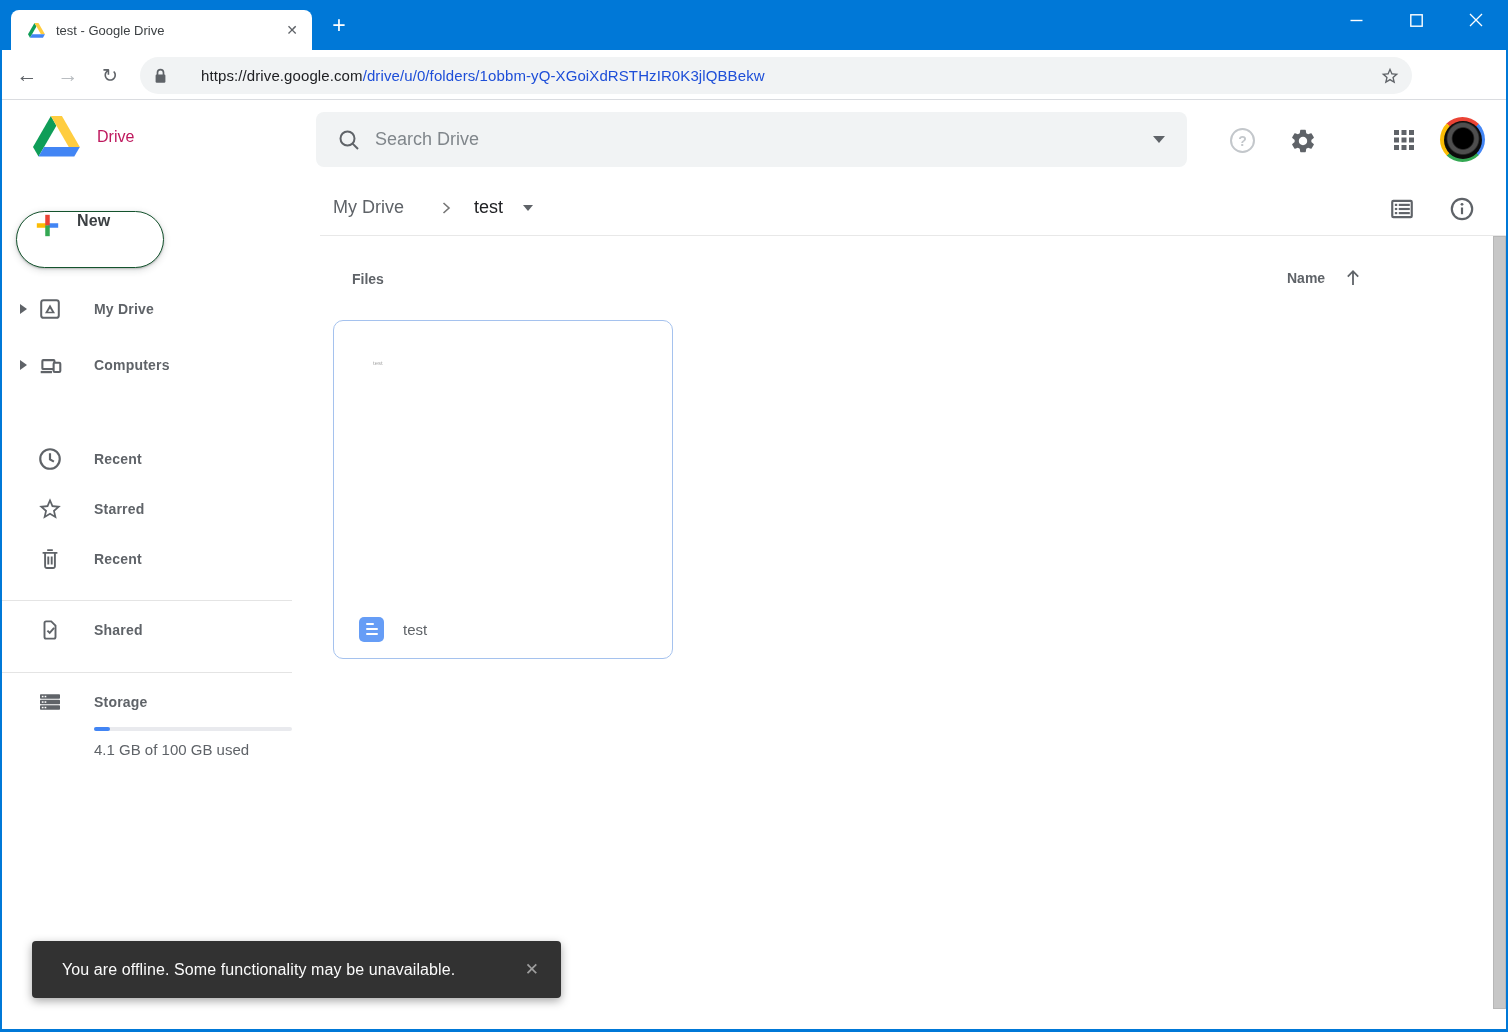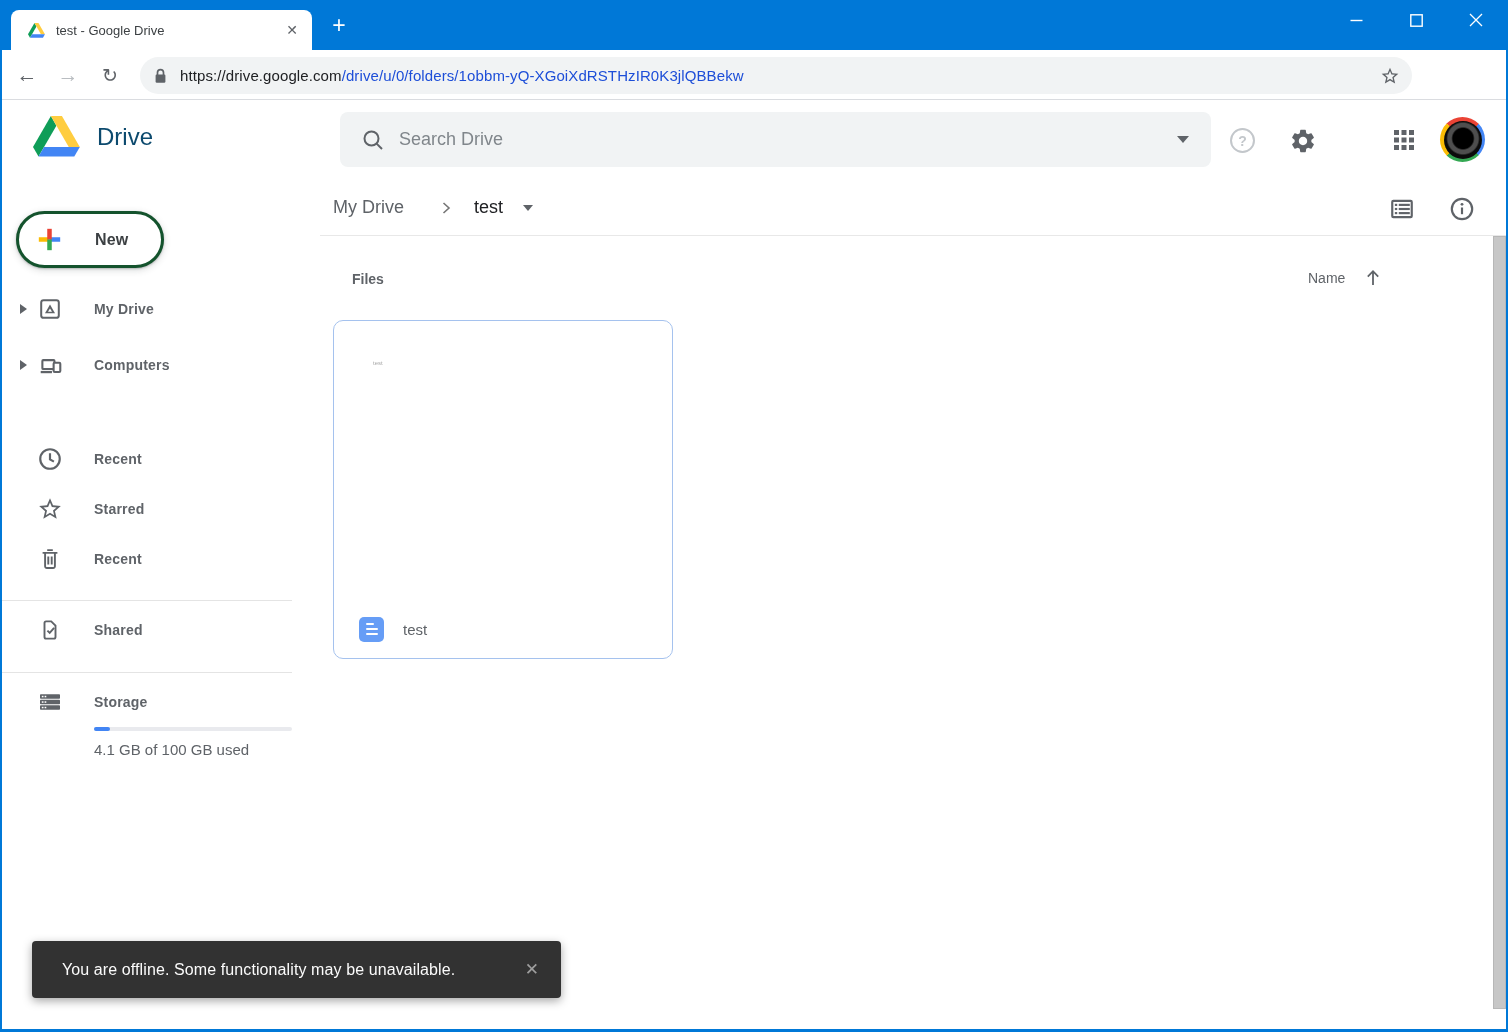--- a/index.html
+++ b/index.html
@@ -21,48 +21,48 @@
   .win-btn { width:60px; height:40px; display:flex; align-items:center; justify-content:center; }
 
   
   .toolbar { position:absolute; left:0; top:50px; width:100%; height:50px; background:#fff; border-bottom:1px solid #dadce0; }
   .nav-ic { position:absolute; top:0; height:50px; display:flex; align-items:center; justify-content:center; width:34px; font-size:21px; color:#5f6368; }
   .nav-back    { left:10px; }
   .nav-forward { left:51px; color:#b9bdc1; }
   .nav-reload  { left:93px; font-size:19px; }
   .omnibox { position:absolute; left:140px; top:7px; width:1272px; height:37px; border-radius:18.5px; background:#f1f3f4; display:flex; align-items:center; padding:0 12px 0 14px; }
   .url-text { margin-left:13px; font-size:15px; letter-spacing:.1px; white-space:nowrap; overflow:hidden; flex:1; }
-  .url-domain { color:#202124; }
+  .url-domain { color:#202124;margin-left:21px; }
   .url-path   { color:#1d4ed8; }
   .avatar-sm { position:absolute; left:1423px; top:61px; width:30px; height:30px; border-radius:50%;
       background:radial-gradient(circle at 50% 50%, #000 0 34%, #4a4a4a 40% 52%, #0c0c0c 58% 100%); }
   .menu-dots { position:absolute; left:1470px; top:50px; width:24px; height:50px; display:flex; align-items:center; justify-content:center; font-size:18px; color:#5f6368; }
 
   
   .app-header { position:absolute; left:0; top:100px; width:100%; height:80px; background:#fff; }
   .logo { position:absolute; left:33px; top:116px; display:flex; align-items:center; }
-  .logo-text { margin-left:17px; font-size:24px; color:#0c4a6e; }
-  .searchbar { position:absolute; left:340px; top:112px; width:871px; height:55px; border-radius:8px; background:#f1f3f4; display:flex; align-items:center; padding:0 22px; }
+  .logo-text { margin-left:17px; font-size:16px; color:#be185d; }
+  .searchbar { position:absolute; left:316px; top:112px; width:871px; height:55px; border-radius:8px; background:#f1f3f4; display:flex; align-items:center; padding:0 22px; }
   .search-input { flex:1; margin-left:15px; border:none; outline:none; background:transparent; font-size:18px; color:#202124; font-family:"Liberation Sans",sans-serif; }
   .search-input::placeholder { color:#80868b; }
   .caret-down { width:0; height:0; border-left:6px solid transparent; border-right:6px solid transparent; border-top:7px solid #5f6368; }
   .help-circle { position:absolute; left:1230px; top:128px; width:25px; height:25px; border:2.5px solid #c3c7cb; border-radius:50%; color:#c3c7cb; font-size:14px; font-weight:bold; display:flex; align-items:center; justify-content:center; }
   .hdr-ic { position:absolute; display:flex; align-items:center; justify-content:center; }
   .gear-pos { left:1289px; top:127px; width:28px; height:28px; }
   .grid-pos { left:1392px; top:128px; width:24px; height:24px; }
   .avatar-lg { position:absolute; left:1440px; top:117px; width:45px; height:45px; border-radius:50%;
       background:conic-gradient(from -45deg, #ea4335 0 25%, #4285f4 0 50%, #34a853 0 75%, #fbbc04 0 100%);
       display:flex; align-items:center; justify-content:center; }
   .avatar-lg .photo { width:38px; height:38px; border-radius:50%;
       background:radial-gradient(circle at 50% 46%, #000 0 36%, #4e4e4e 42% 54%, #0b0b0b 60% 100%); }
 
   
   .new-btn { position:absolute; left:16px; top:211px; width:148px; height:57px; border-radius:29px; background:#fff;
-      border:3px solid #14532d; box-shadow:0 1px 2px rgba(60,64,67,.30), 0 2px 6px 1px rgba(60,64,67,.15);
-      display:flex; align-items:center;gap:16px; }
+      border:1px solid #14532d; box-shadow:0 1px 2px rgba(60,64,67,.30), 0 2px 6px 1px rgba(60,64,67,.15);
+      display:flex; align-items:flex-start; }
   .new-btn .plus { margin-left:17px; }
   .new-btn .lbl { margin-left:16px; font-size:16px; font-weight:bold; color:#3c4043; letter-spacing:.2px; }
   .side-item { position:absolute; left:0; width:292px; height:50px; }
   .side-item .tri { position:absolute; left:20px; top:50%; transform:translateY(-50%); width:0; height:0;
       border-left:7px solid #5f6368; border-top:5px solid transparent; border-bottom:5px solid transparent; }
   .side-item .sic { position:absolute; left:37px; top:50%; transform:translateY(-50%); width:26px; height:26px; display:flex; align-items:center; justify-content:center; }
   .side-item .slb { position:absolute; left:94px; top:50%; transform:translateY(-50%); font-size:14px; font-weight:bold; color:#5f6368; letter-spacing:.2px; }
   .divider { position:absolute; left:0; width:292px; height:1px; background:#e4e4e4; }
   .storage-bar { position:absolute; left:94px; top:727px; width:198px; height:4px; border-radius:2px; background:#e9eaee; }
   .storage-fill { width:16px; height:4px; border-radius:2px; background:#4285f4; }
@@ -74,21 +74,21 @@
   .crumb-root { left:13px; color:#5f6368; }
   .crumb-sep  { left:118px; }
   .crumb-cur  { left:154px; color:#202124; }
   .crumb-caret{ left:203px; }
   .view-ic { position:absolute; display:flex; align-items:center; justify-content:center; }
   .list-pos { left:1389px; top:196px; width:26px; height:26px; }
   .info-pos { left:1449px; top:196px; width:26px; height:26px; }
 
   .files-label { position:absolute; left:352px; top:271px; font-size:14px; font-weight:bold; color:#5f6368; }
   .sort-box { position:absolute; left:1287px; top:268px; display:flex; align-items:center; }
-  .sort-label { font-size:14px; font-weight:normal; color:#5f6368;margin-left:21px; }
+  .sort-label { font-size:14px; font-weight:bold; color:#5f6368; }
   .sort-arrow { margin-left:19px; display:flex; }
 
   .file-card { position:absolute; left:333px; top:320px; width:340px; height:339px; background:#fff;
       border:1px solid #a5c2ee; border-radius:10px; }
   .preview-text { position:absolute; left:39px; top:39px; font-size:6px; color:#a9a9a9; filter:blur(.4px); }
   .card-footer { position:absolute; left:0; bottom:0; width:100%; height:58px; display:flex; align-items:center; padding-left:25px; }
   .doc-icon { width:25px; height:25px; border-radius:5px; background:#669df6; position:relative; }
   .doc-icon i { position:absolute; left:7px; height:2.6px; background:#fff; border-radius:1px; }
   .doc-icon .b1 { top:6px; width:8px; }
   .doc-icon .b2 { top:11px; width:12px; }

